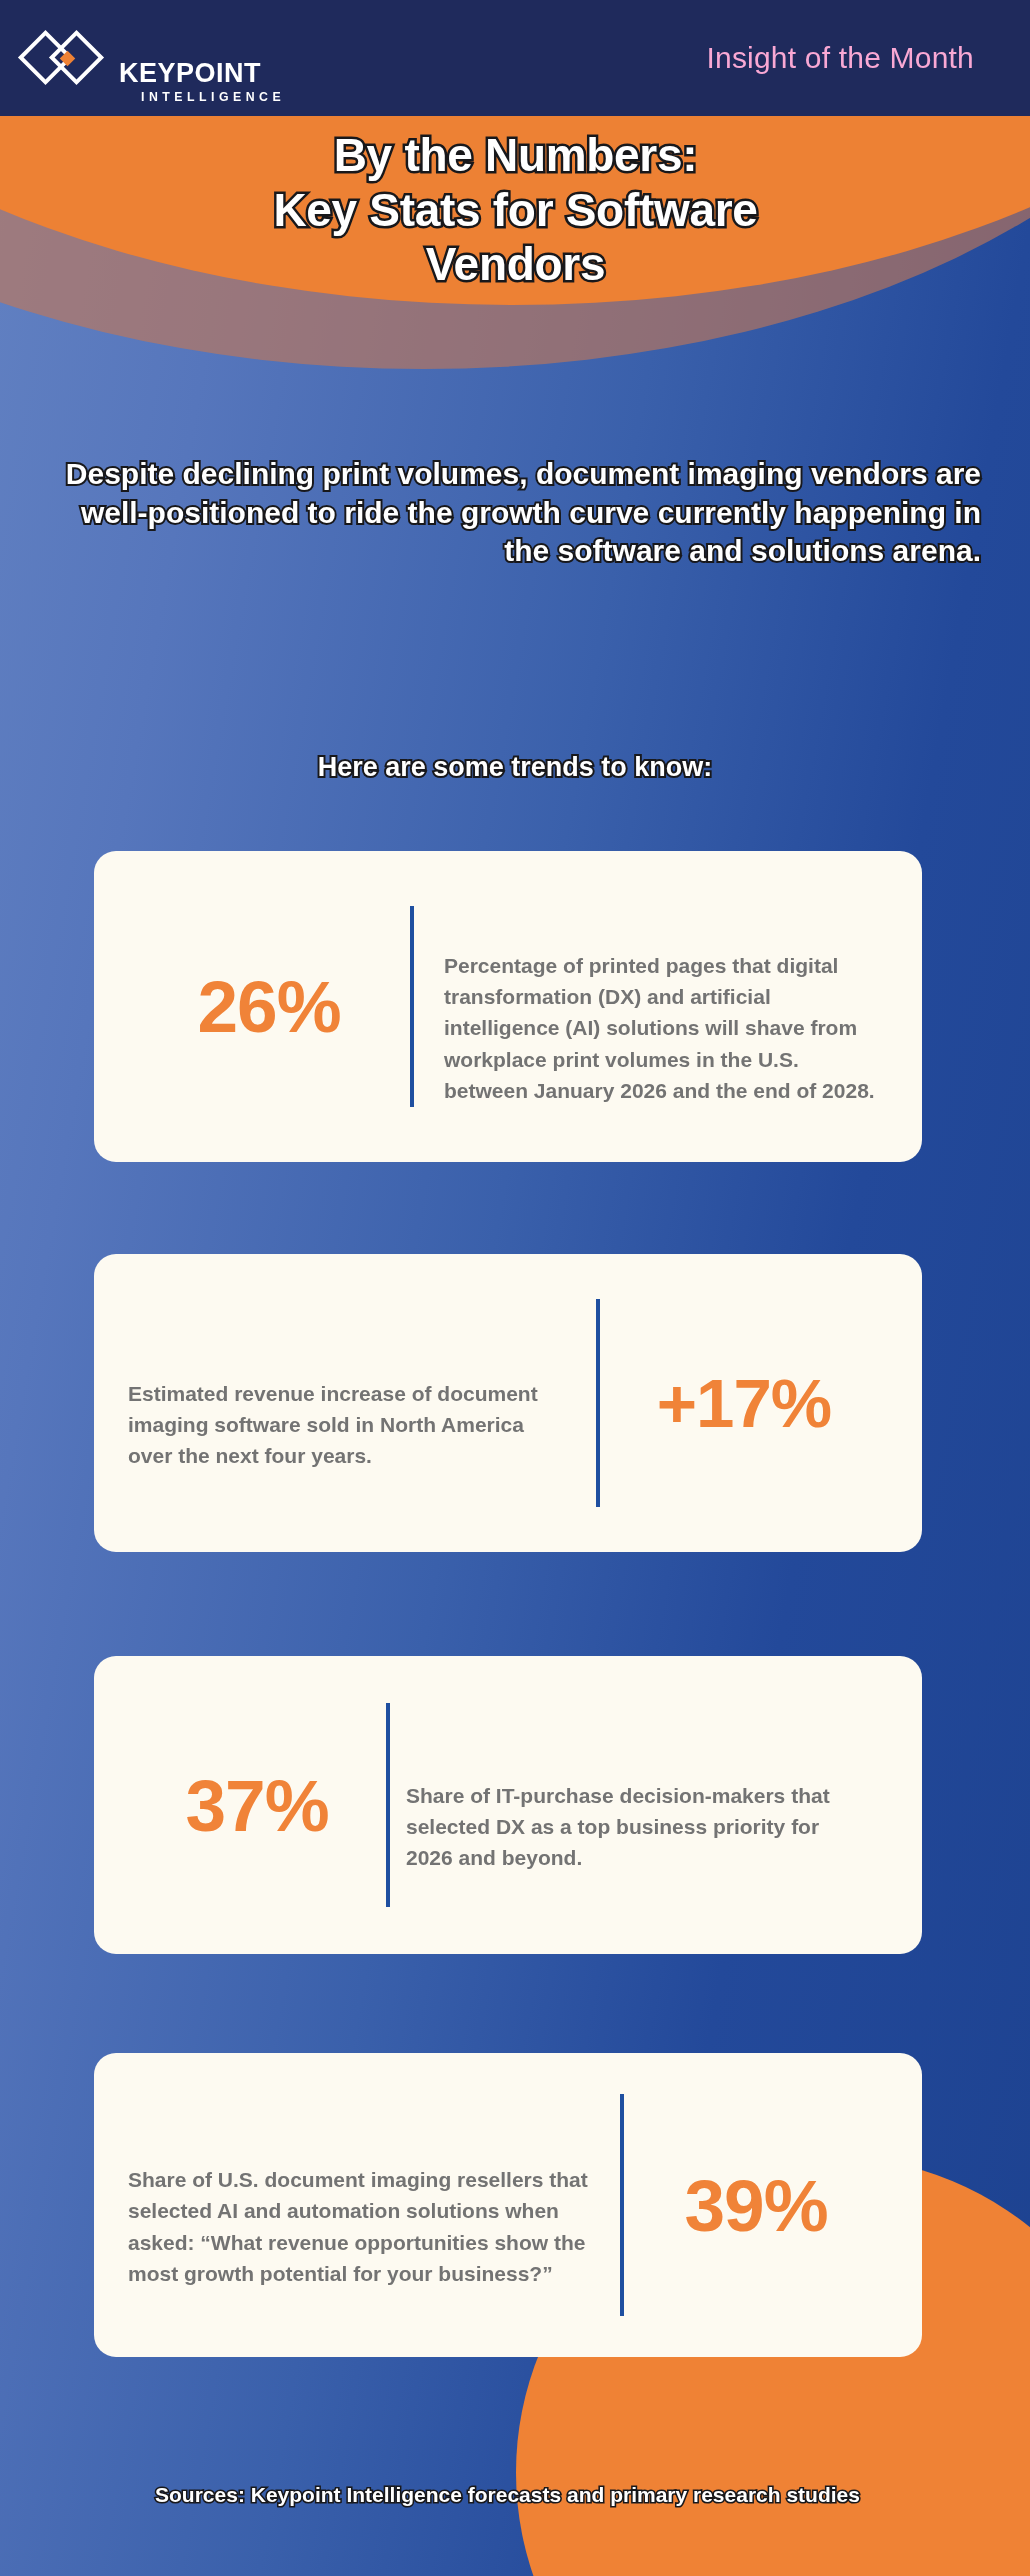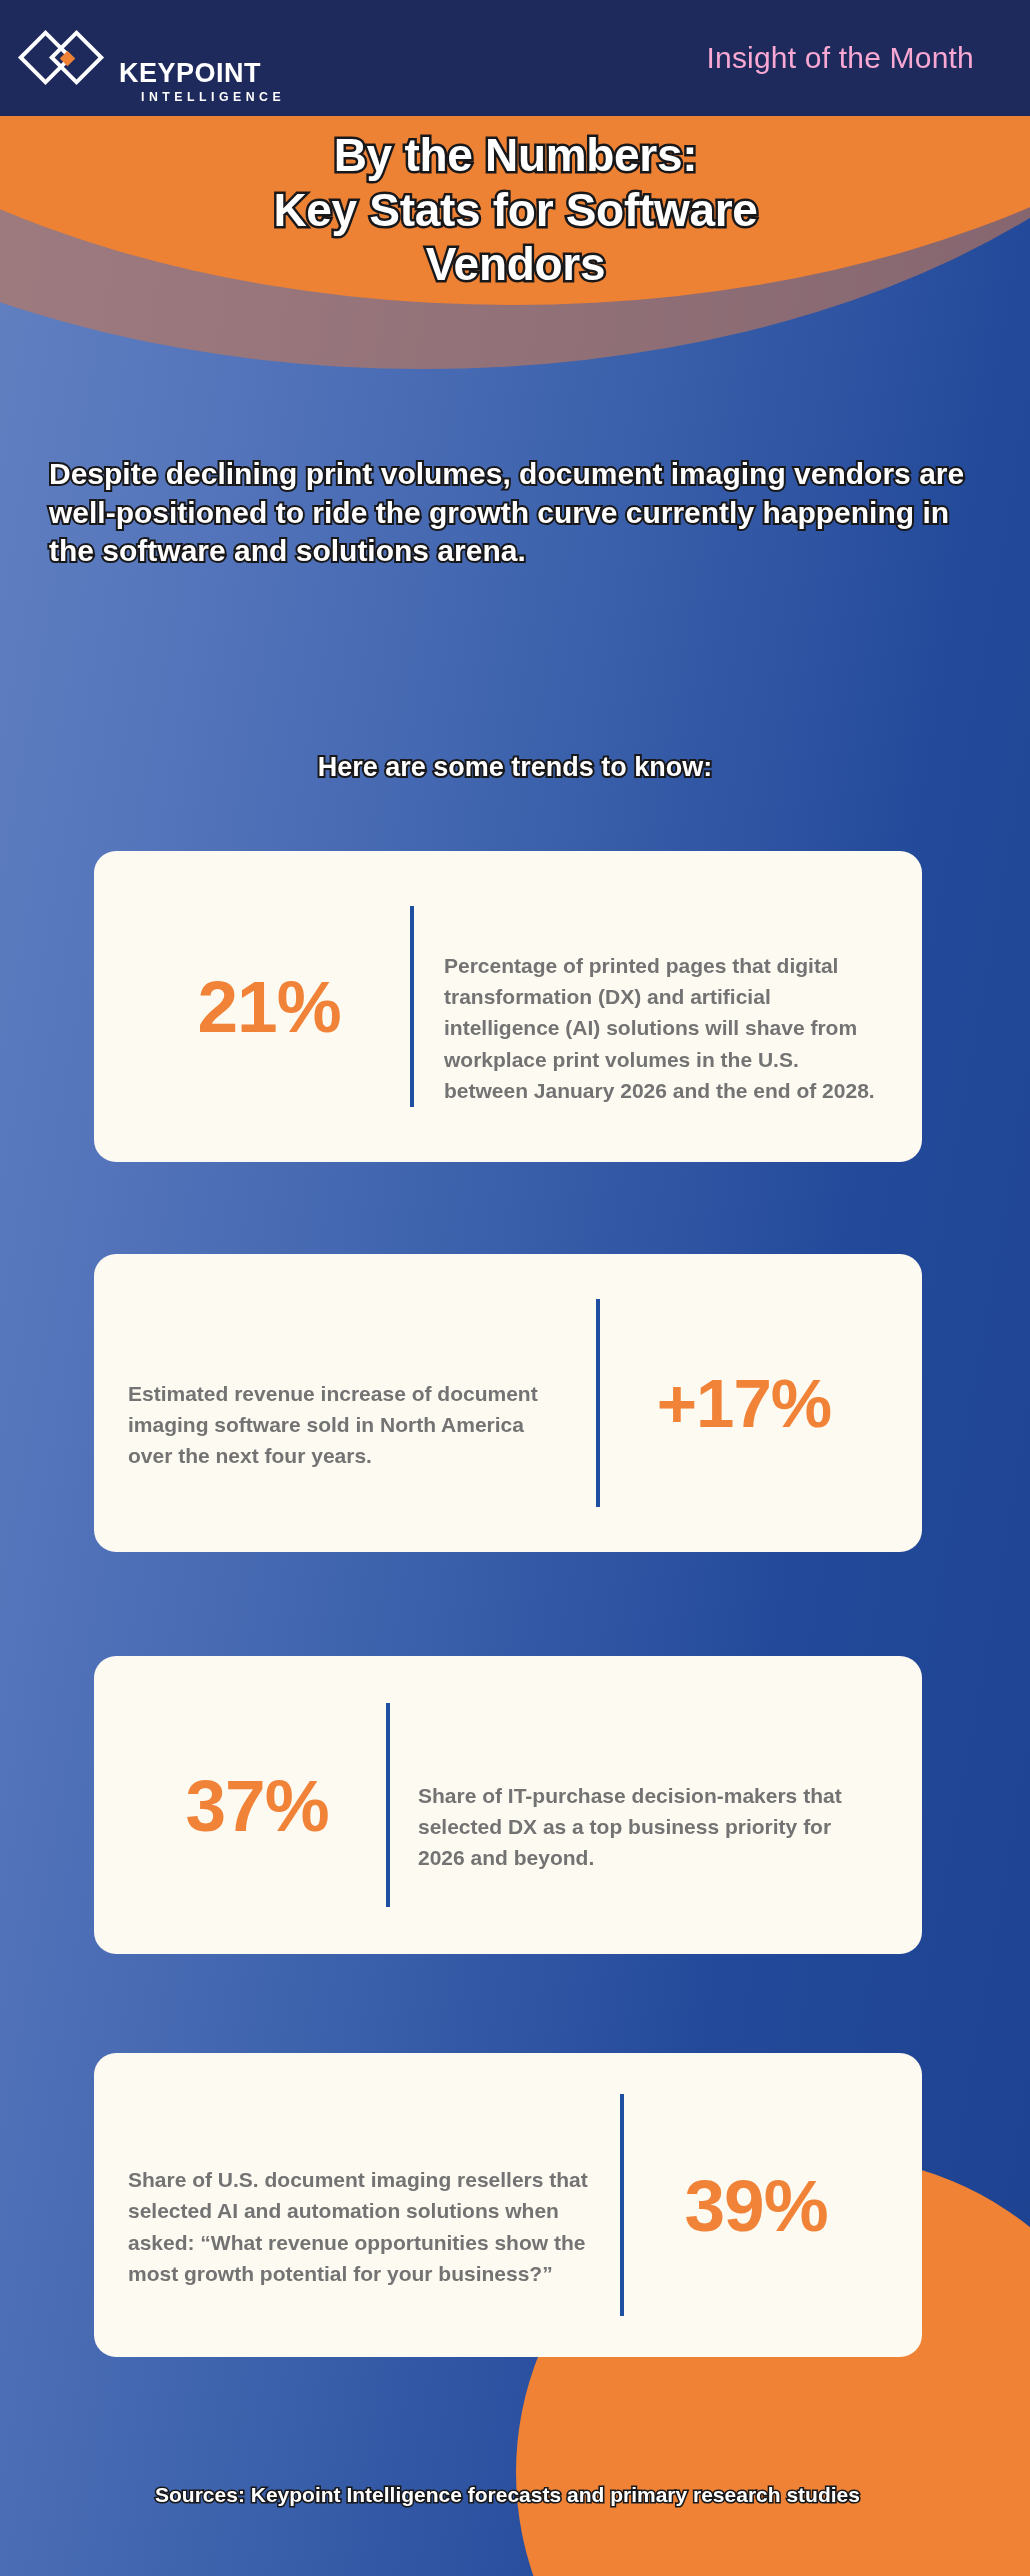--- a/index.html
+++ b/index.html
@@ -96,21 +96,21 @@
     font-size:46px; font-weight:bold; line-height:1.19;
     color:#ffffff;
     -webkit-text-stroke:5px #18181b;
     paint-order:stroke fill;
     letter-spacing:-0.3px;
   }
 
   
   .intro {
     position:absolute; left:49px; top:455px; width:932px;
-    text-align:left; z-index:12;
+    text-align:right; z-index:12;
     font-size:30px; font-weight:bold; line-height:1.29;
     color:#ffffff;
     -webkit-text-stroke:4px #18181b;
     paint-order:stroke fill;
   }
   .subhead {
     position:absolute; left:49px; top:752px; width:932px;
     text-align:center; z-index:12;
     font-size:27px; font-weight:bold; color:#ffffff;
     -webkit-text-stroke:4px #18181b;
@@ -151,21 +151,21 @@
   .card-3 .rule { margin:47px 0; }
   .card-4 .rule { margin:41px 0; }
 
   .stat-text {
     color:#737373;
     font-size:21px; font-weight:bold;
     line-height:1.48; flex:1;margin-top:43px;
   }
   .card-1 .stat-text { padding-left:30px; padding-right:8px; }
   .card-2 .stat-text { padding-right:30px; }
-  .card-3 .stat-text { padding-left:28px; padding-right:37px; }
+  .card-3 .stat-text { padding-left:16px; padding-right:37px; }
   .card-4 .stat-text { padding-right:28px; }
 
   .flip { flex-direction:row; }
 
   
   .footer {
     position:absolute; left:0; top:2483px; width:1015px;
     text-align:center; z-index:25;
     color:#ffffff; font-size:21px; font-weight:bold;
     -webkit-text-stroke:3.2px #18181b;
@@ -202,21 +202,21 @@
     <div class="hero-title">Key Stats for Software</div>
     <div class="hero-title">Vendors</div>
   </div>
 
   <div class="intro">Despite declining print volumes, document imaging vendors are well-positioned to ride the growth curve currently happening in the software and solutions arena.</div>
   <div class="subhead">Here are some trends to know:</div>
 
   <div class="cards">
 
     <div class="card card-1">
-      <div class="stat-num">21%</div>
+      <div class="stat-num">26%</div>
       <div class="rule"></div>
       <div class="stat-text">Percentage of printed pages that digital transformation (DX) and artificial intelligence (AI) solutions will shave from workplace print volumes in the U.S. between January 2026 and the end of 2028.</div>
     </div>
 
     <div class="card card-2 flip">
       <div class="stat-text">Estimated revenue increase of document imaging software sold in North America over the next four years.</div>
       <div class="rule"></div>
       <div class="stat-num">+17%</div>
     </div>
 

